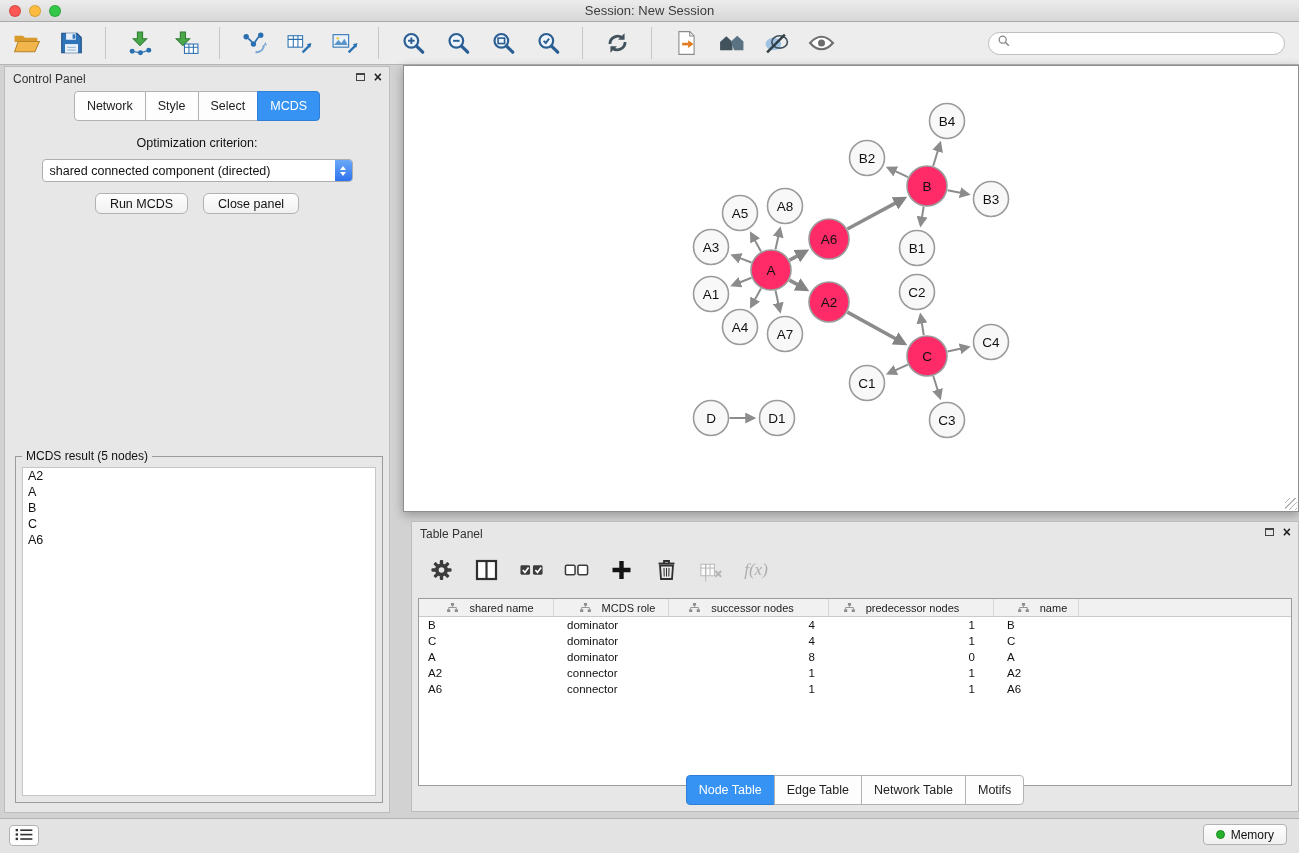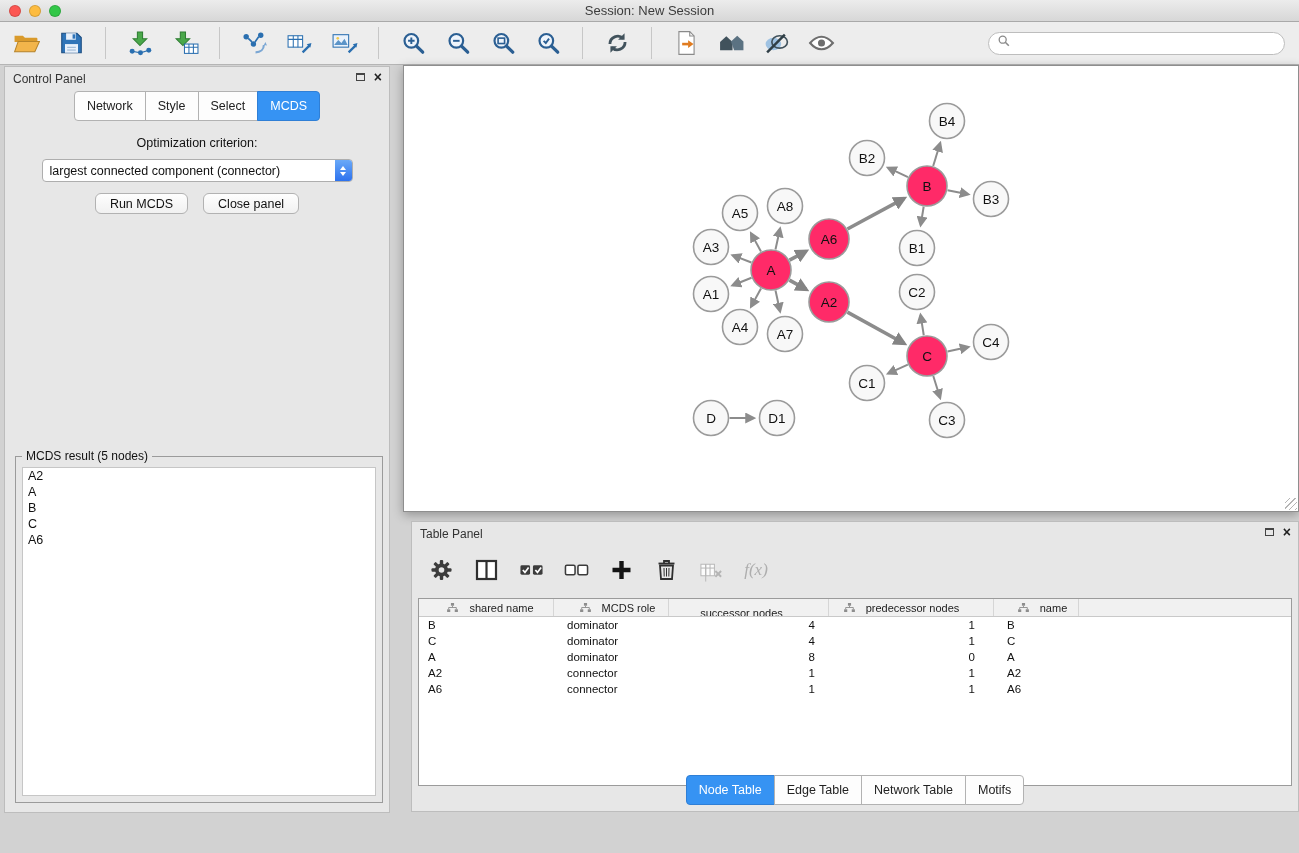--- a/index.html
+++ b/index.html
@@ -79,21 +79,21 @@
   .data-table { position:absolute; left:6px; right:6px; top:76px; height:188px; background:#fff;
     border:1px solid #9b9b9b; overflow:hidden; }
   .thead { display:flex; height:18px; background:#f1f1f1; border-bottom:1px solid #c9c9c9; }
   .th { display:flex; align-items:center; justify-content:center; gap:11px; font-size:11px; color:#222;
     border-right:1px solid #d6d6d6; overflow:hidden; }
   .th.filler { flex:1; border-right:none; }
   .tr { display:flex; height:16px; align-items:center; }
   .td { font-size:11.5px; color:#111; overflow:hidden; white-space:nowrap; }
   .col0 { width:135px; padding-left:9px; }
   .col1 { width:115px; padding-left:13px; }
-  .col2 { width:160px; text-align:right; padding-right:14px;flex-direction:column; }
+  .col2 { width:160px; text-align:right; padding-right:14px; }
   .col3 { width:165px; text-align:right; padding-right:19px; }
   .col4 { width:85px; padding-left:13px; }
   .tp-tabs { position:absolute; left:0; right:0; bottom:6px; display:flex; justify-content:center; }
 
   
   .statusbar { position:absolute; left:0; top:818px; width:100%; height:35px; background:#e3e3e3;
     border-top:1px solid #b3b3b3; }
   .sb-left-btn { position:absolute; left:9px; top:6px; width:30px; height:21px; background:#fdfdfd;
     border:1px solid #b2b2b2; border-radius:4px; display:flex; align-items:center; justify-content:center; }
   .memory-btn { position:absolute; right:12px; top:5px; height:21px; padding:0 12px;
@@ -263,21 +263,21 @@
       </span>
     </div>
     <div class="tabs-row" id="cp-tabs">
         <div class="tab">Network</div>
         <div class="tab">Style</div>
         <div class="tab">Select</div>
         <div class="tab active">MCDS</div>
       </div>
     <div class="opt-label">Optimization criterion:</div>
     <div class="dropdown">
-      <span class="value">largest connected component (connector)</span>
+      <span class="value">shared connected component (directed)</span>
       <span class="stepper">
         <span class="chev up"></span>
           <span class="chev down"></span>
       </span>
     </div>
     <div class="btn-row">
       <div class="push-btn">Run MCDS</div>
       <div class="push-btn">Close panel</div>
     </div>
     <div class="groupbox">
@@ -566,14 +566,32 @@
         </div>
     </div>
     <div class="tp-tabs tabs-row" id="tp-tabs">
         <div class="tab active">Node Table</div>
         <div class="tab">Edge Table</div>
         <div class="tab">Network Table</div>
         <div class="tab">Motifs</div>
       </div>
   </div>
 
+  <div class="statusbar">
+    <div class="sb-left-btn">
+      <span id="list-icon-slot"><svg viewBox="0 0 18 14" width="18" height="13">
+            <g fill="#2f2f2f">
+              <rect x="0" y="1" width="2.5" height="2.5"></rect>
+              <rect x="0" y="5.75" width="2.5" height="2.5"></rect>
+              <rect x="0" y="10.5" width="2.5" height="2.5"></rect>
+              <rect x="5" y="1.5" width="13" height="1.7"></rect>
+              <rect x="5" y="6.25" width="13" height="1.7"></rect>
+              <rect x="5" y="11" width="13" height="1.7"></rect>
+            </g>
+          </svg></span>
+    </div>
+    <div class="memory-btn">
+      <span class="mem-dot"></span>
+      <span>Memory</span>
+    </div>
+  </div>
 
 </div>
 
 </body></html>

